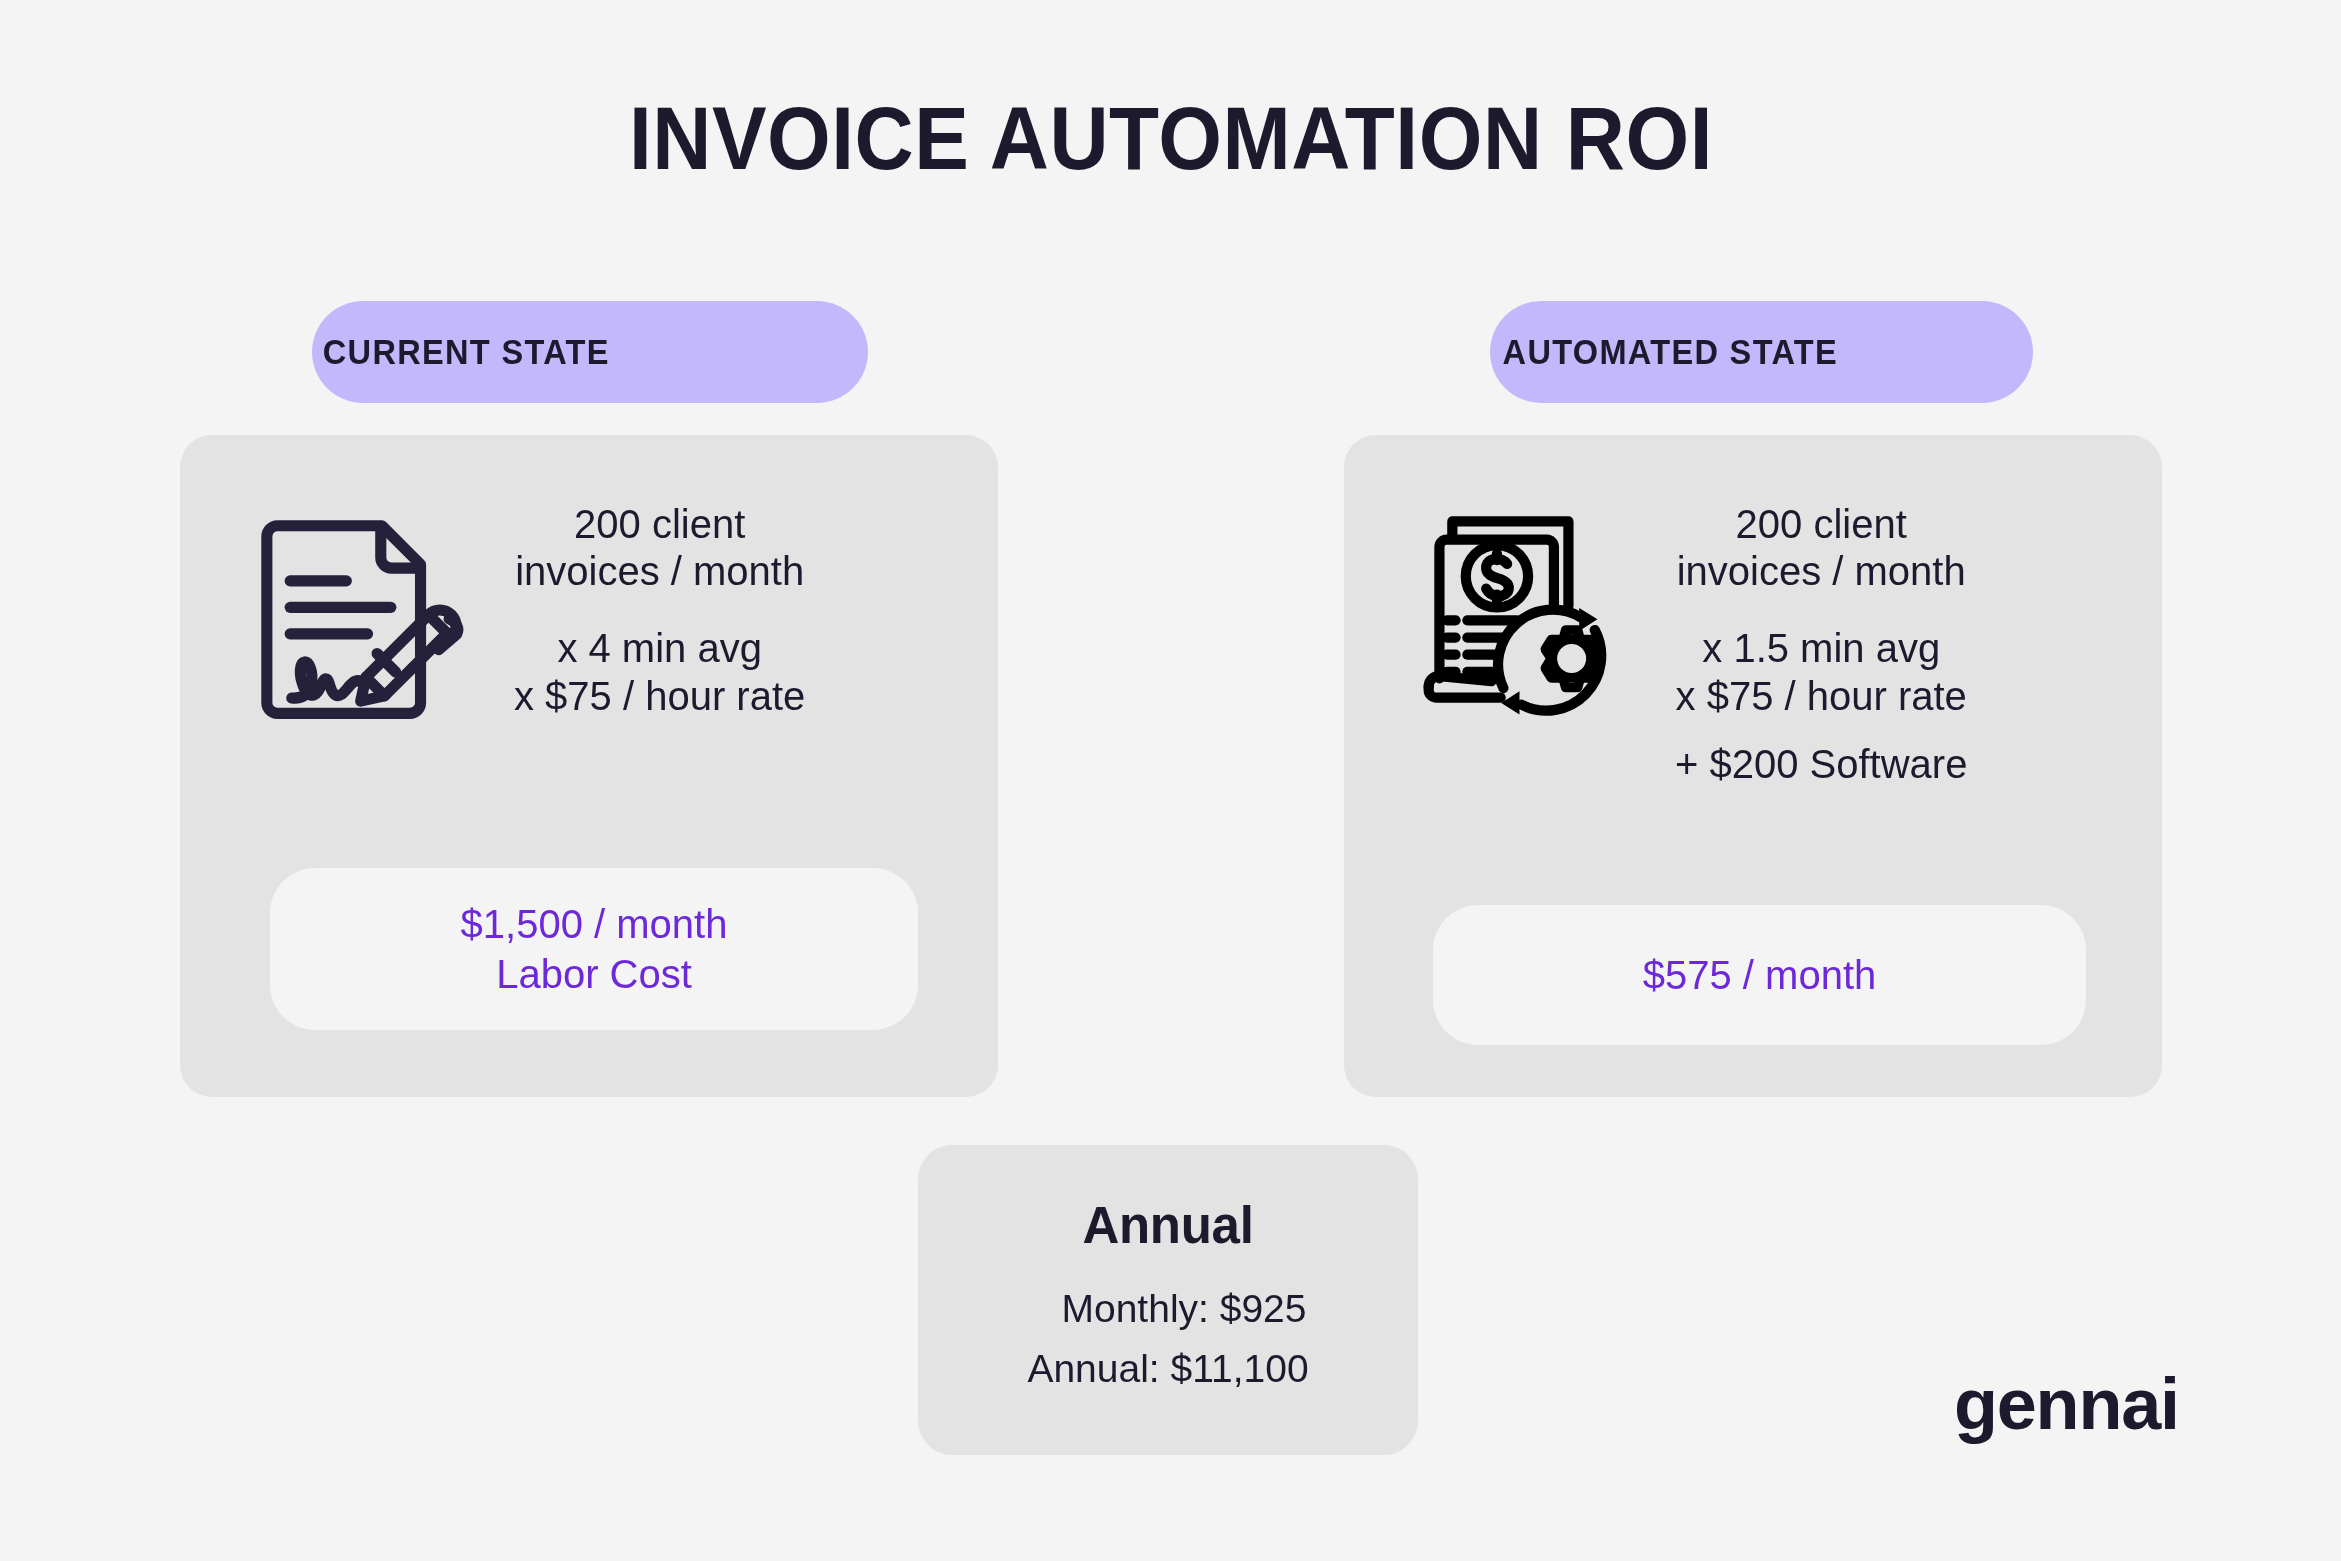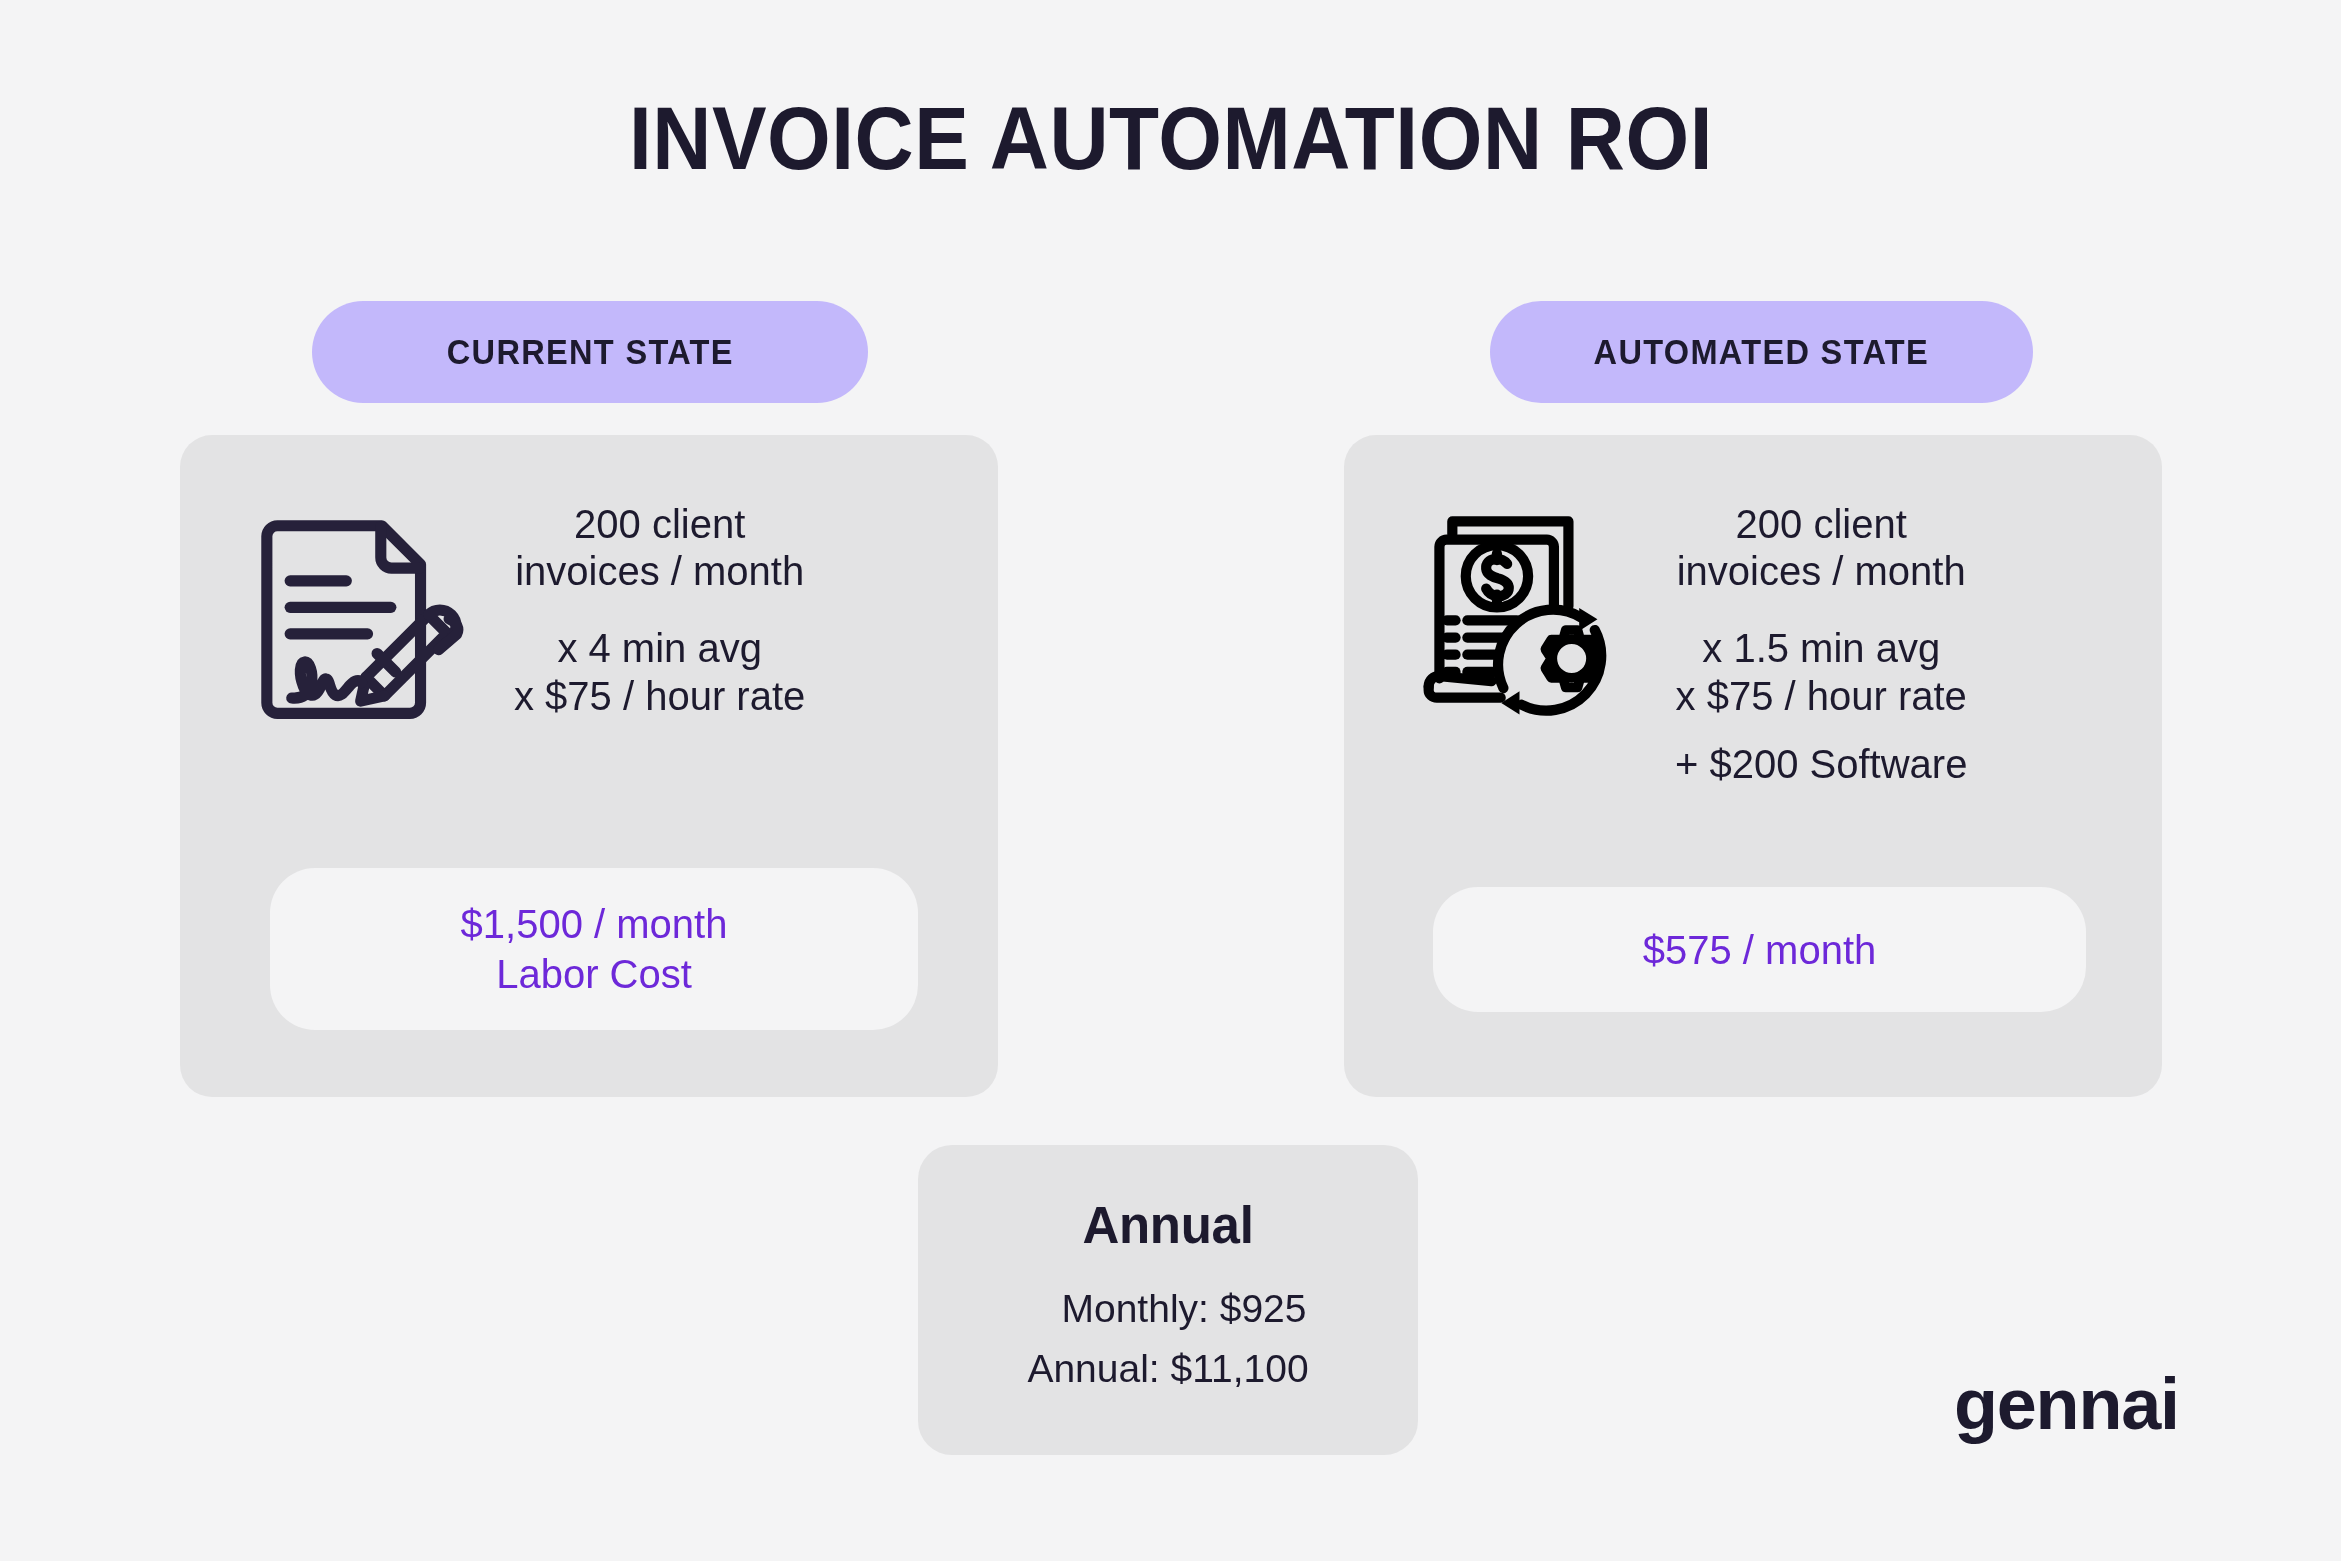--- a/index.html
+++ b/index.html
@@ -27,21 +27,20 @@
   }
 
   
   .state-pill {
     position: absolute;
     height: 102px;
     border-radius: 56px;
     background: #c3b8fb;
     display: flex;
     align-items: center;
-    justify-content: center;
   }
   .state-pill-label {
     font-family: "Liberation Sans Narrow", "Liberation Sans", sans-serif;
     font-weight: 700;
     font-size: 35px;
     letter-spacing: 1.4px;
     color: #1d1a2e;
     transform: scaleX(0.93);
     white-space: nowrap;
   }
@@ -87,21 +86,21 @@
   .result-pill {
     position: absolute;
     background: #f4f4f5;
     border-radius: 45px;
     display: flex;
     flex-direction: column;
     align-items: center;
     justify-content: center;
   }
   #result-current   { left: 90px; top: 433px; width: 648px; height: 162px; }
-  #result-automated { left: 89px; top: 452px; width: 653px; height: 125px; }
+  #result-automated { left: 89px; top: 470px; width: 653px; height: 140px; }
 
   .result-line {
     font-family: "Liberation Sans", sans-serif;
     font-weight: 400;
     font-size: 40px;
     line-height: 1.25;
     color: #6d28d9;
     white-space: nowrap;
   }
 

